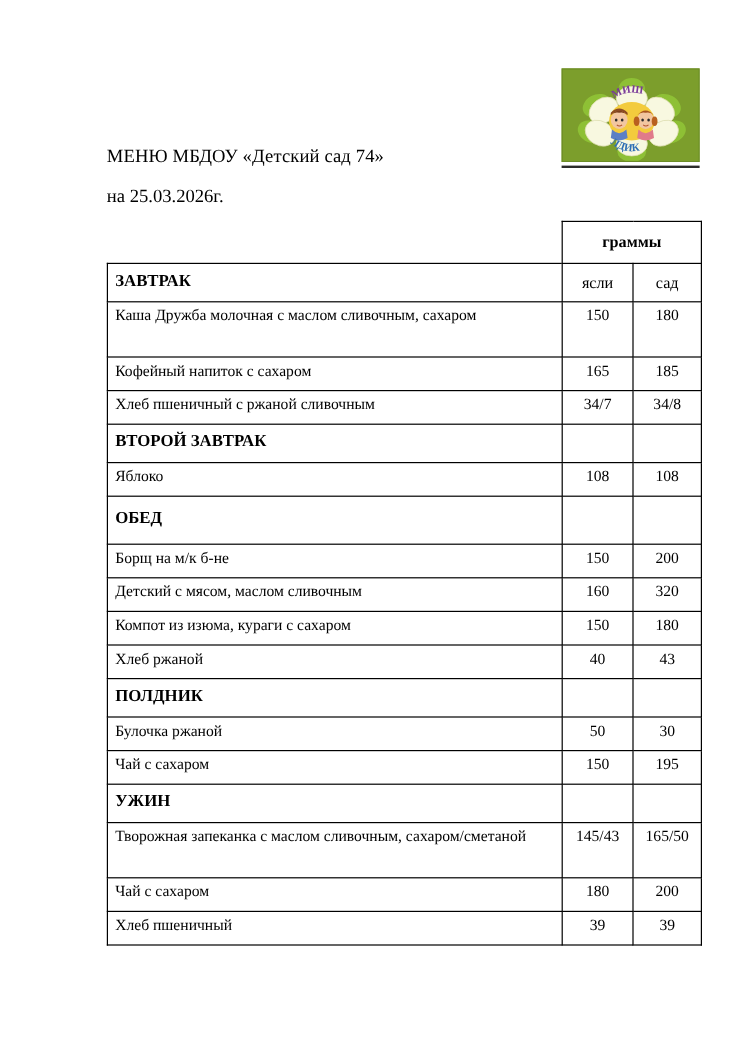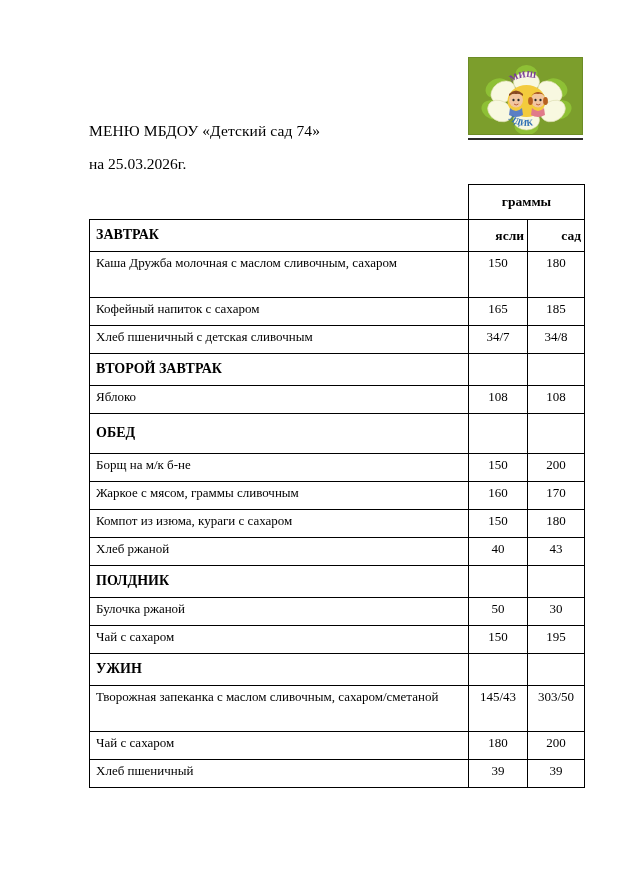--- a/index.html
+++ b/index.html
@@ -99,22 +99,22 @@
   td.grams-head {
     text-align: center;
     font-weight: bold;
     font-size: 13.5px;
     vertical-align: middle;
     height: 28px;
     padding: 3px 4px;
   }
 
   td.sub-head {
-    text-align: right;
-    font-weight: bold;
+    text-align: center;
+    font-weight: normal;
     font-size: 13.5px;
     vertical-align: middle;
     height: 24px;
     padding: 2px 3px;
   }
 
   td.section {
     font-weight: bold;
     font-size: 14px;
     vertical-align: middle;
@@ -227,21 +227,21 @@
         <td class="dish">Каша Дружба молочная с маслом сливочным, сахаром</td>
         <td class="num">150</td>
         <td class="num">180</td>
       </tr>
       <tr class="one-line">
         <td class="dish">Кофейный напиток с сахаром</td>
         <td class="num">165</td>
         <td class="num">185</td>
       </tr>
       <tr class="one-line">
-        <td class="dish">Хлеб пшеничный с детская сливочным</td>
+        <td class="dish">Хлеб пшеничный с ржаной сливочным</td>
         <td class="num">34/7</td>
         <td class="num">34/8</td>
       </tr>
 
       <tr class="section-row">
         <td class="section">ВТОРОЙ ЗАВТРАК</td>
         <td class="num"></td>
         <td class="num"></td>
       </tr>
       <tr class="one-line">
@@ -254,23 +254,23 @@
         <td class="section">ОБЕД</td>
         <td class="num"></td>
         <td class="num"></td>
       </tr>
       <tr class="one-line">
         <td class="dish">Борщ на м/к б-не</td>
         <td class="num">150</td>
         <td class="num">200</td>
       </tr>
       <tr class="one-line">
-        <td class="dish">Жаркое с мясом, граммы сливочным</td>
+        <td class="dish">Детский с мясом, маслом сливочным</td>
         <td class="num">160</td>
-        <td class="num">170</td>
+        <td class="num">320</td>
       </tr>
       <tr class="one-line">
         <td class="dish">Компот из изюма, кураги с сахаром</td>
         <td class="num">150</td>
         <td class="num">180</td>
       </tr>
       <tr class="one-line">
         <td class="dish">Хлеб ржаной</td>
         <td class="num">40</td>
         <td class="num">43</td>
@@ -293,21 +293,21 @@
       </tr>
 
       <tr class="section-row">
         <td class="section">УЖИН</td>
         <td class="num"></td>
         <td class="num"></td>
       </tr>
       <tr class="two-line">
         <td class="dish">Творожная запеканка с маслом сливочным, сахаром/сметаной</td>
         <td class="num">145/43</td>
-        <td class="num">303/50</td>
+        <td class="num">165/50</td>
       </tr>
       <tr class="one-line">
         <td class="dish">Чай с сахаром</td>
         <td class="num">180</td>
         <td class="num">200</td>
       </tr>
       <tr class="one-line">
         <td class="dish">Хлеб пшеничный</td>
         <td class="num">39</td>
         <td class="num">39</td>

